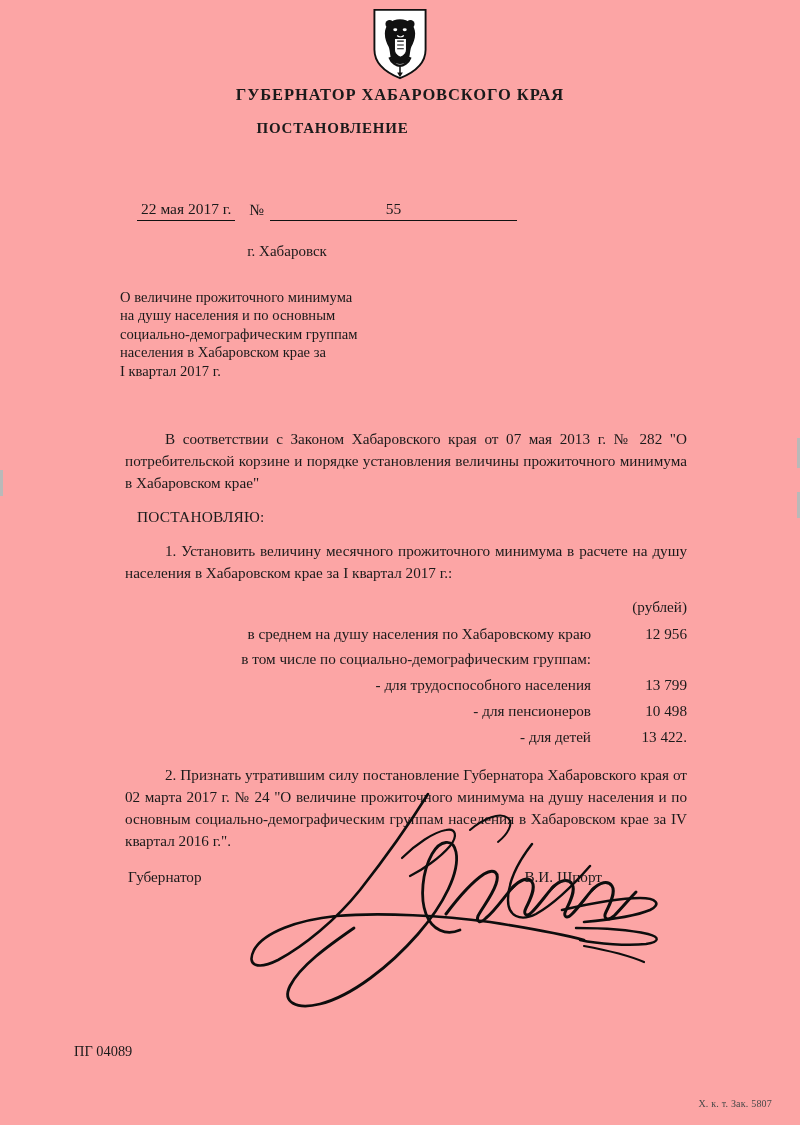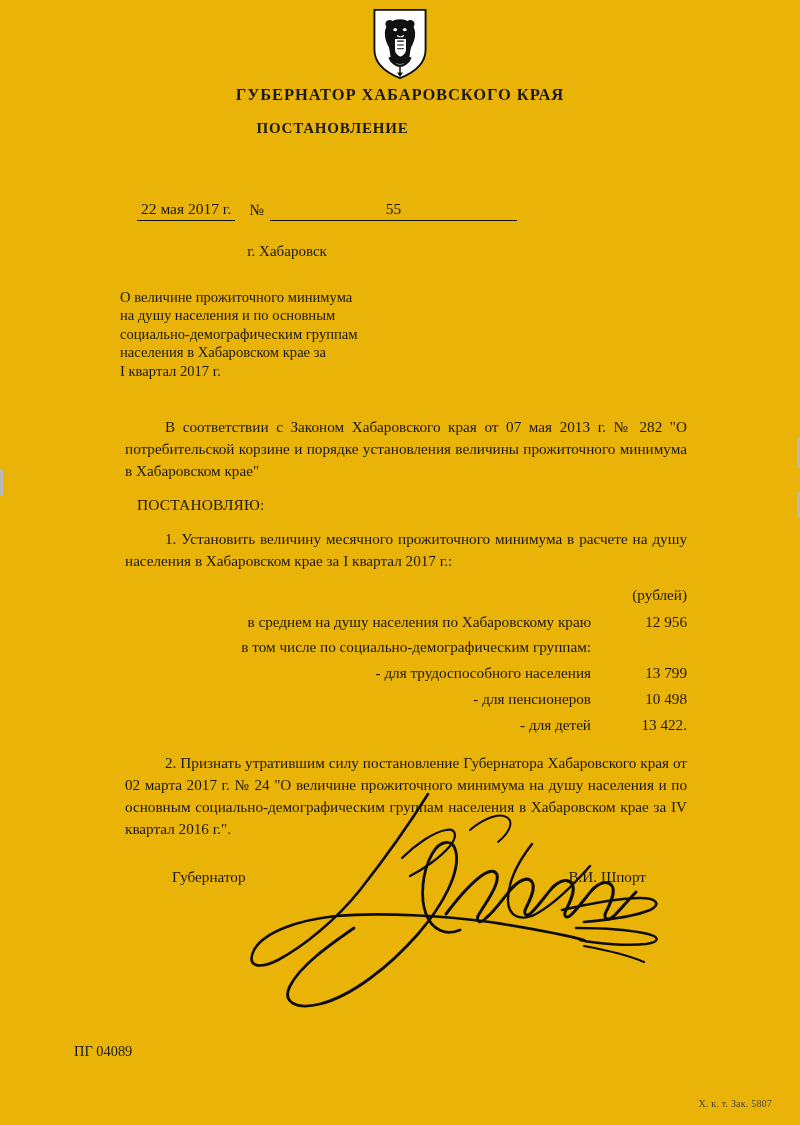--- a/index.html
+++ b/index.html
@@ -12,21 +12,21 @@
     width: 800px;
     height: 1125px;
     position: relative;
     font-family: "Liberation Serif", "DejaVu Serif", serif;
     color: #1a1a1a;
     overflow: hidden;
   }
   .page {
     position: absolute;
     inset: 0;
-    background: #eab308;
+    background: #fca5a5;
   }
 
   
   .emblem-wrap {
     position: absolute;
     top: 8px;
     left: 0;
     width: 800px;
     display: flex;
     justify-content: center;
@@ -113,21 +113,21 @@
     left: 125px;
     width: 562px;
     font-size: 15.2px;
     line-height: 1.44;
   }
   .p-just {
     text-align: justify;
     text-align-last: left;
     margin: 0;
   }
-  .indent { text-indent: 40px; }
+  .indent { text-indent: 40px; margin-top: 12px; }
 
   .postanovlyayu {
     margin: 12px;
     font-size: 15.4px;
     letter-spacing: 0.2px;
   }
 
   
   .money-table {
     margin-top: 10px;
@@ -154,21 +154,20 @@
 
   .para2 { margin-top: 14px; }
 
   
   .sign-row {
     position: absolute;
     top: 868px;
     left: 0;
     width: 640px;
     height: 30px;
-    margin-left: 44px;
   }
   .sign-title {
     position: absolute;
     left: 128px;
     top: 0;
     font-size: 15.2px;
   }
   .sign-name {
     position: absolute;
     right: 38px;

